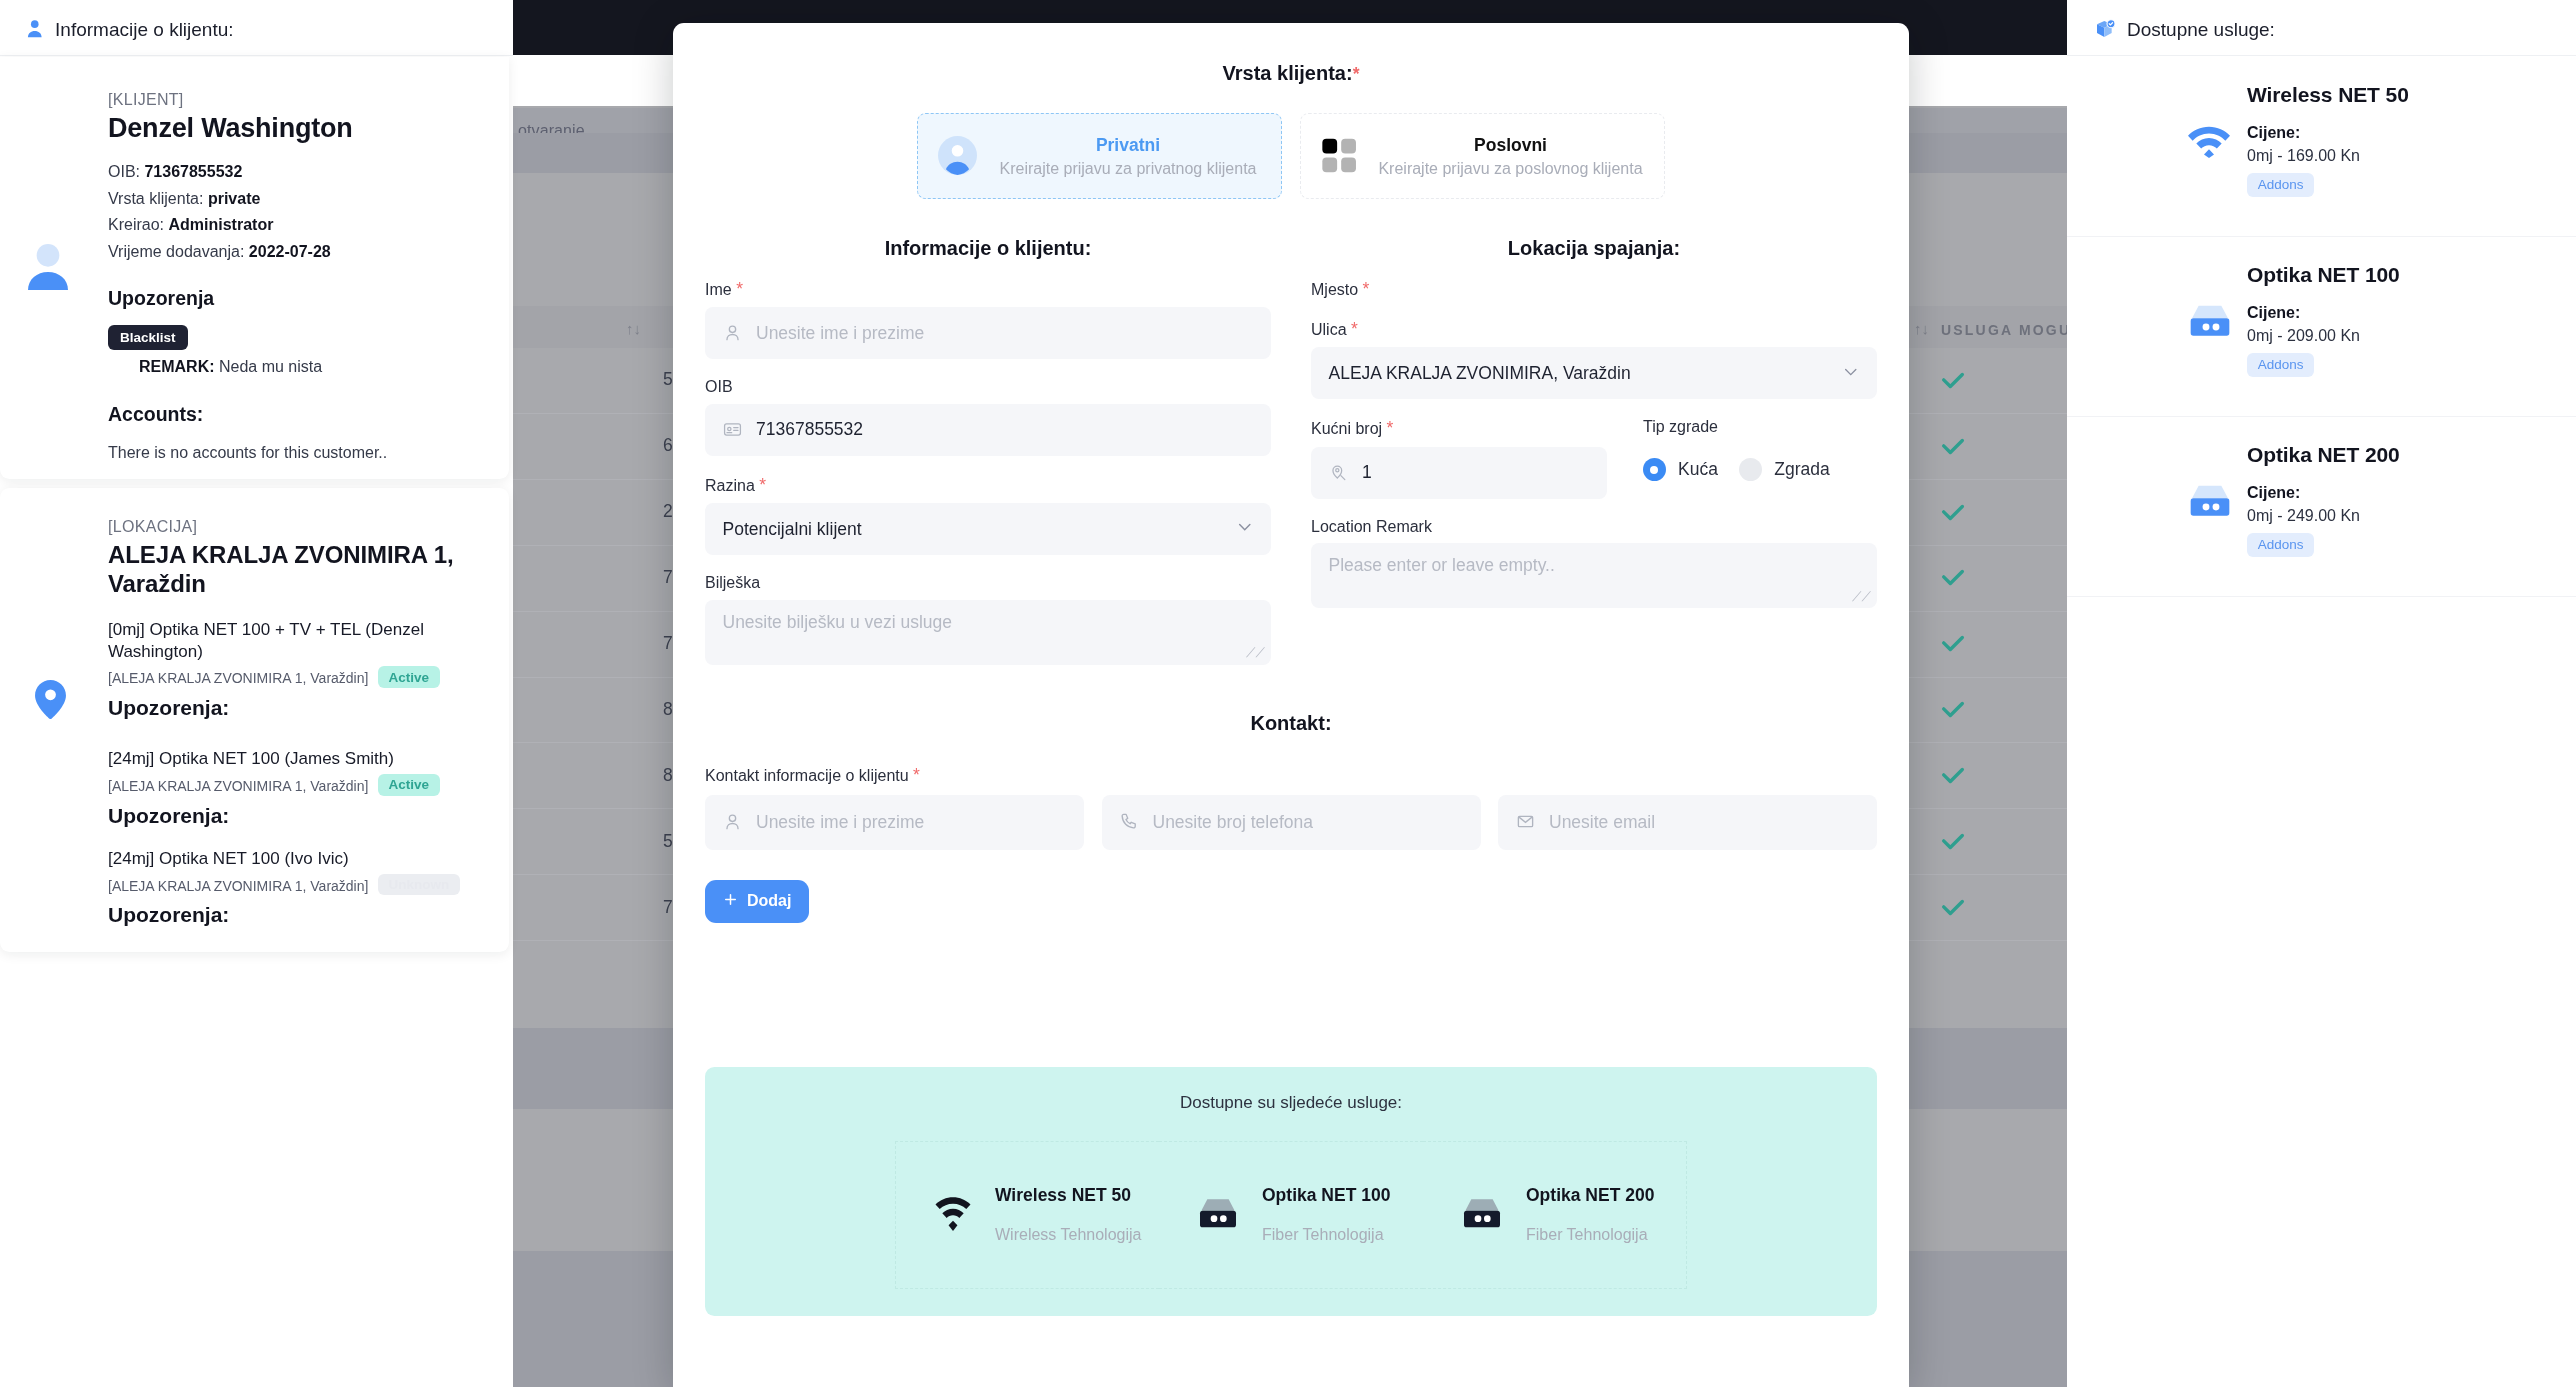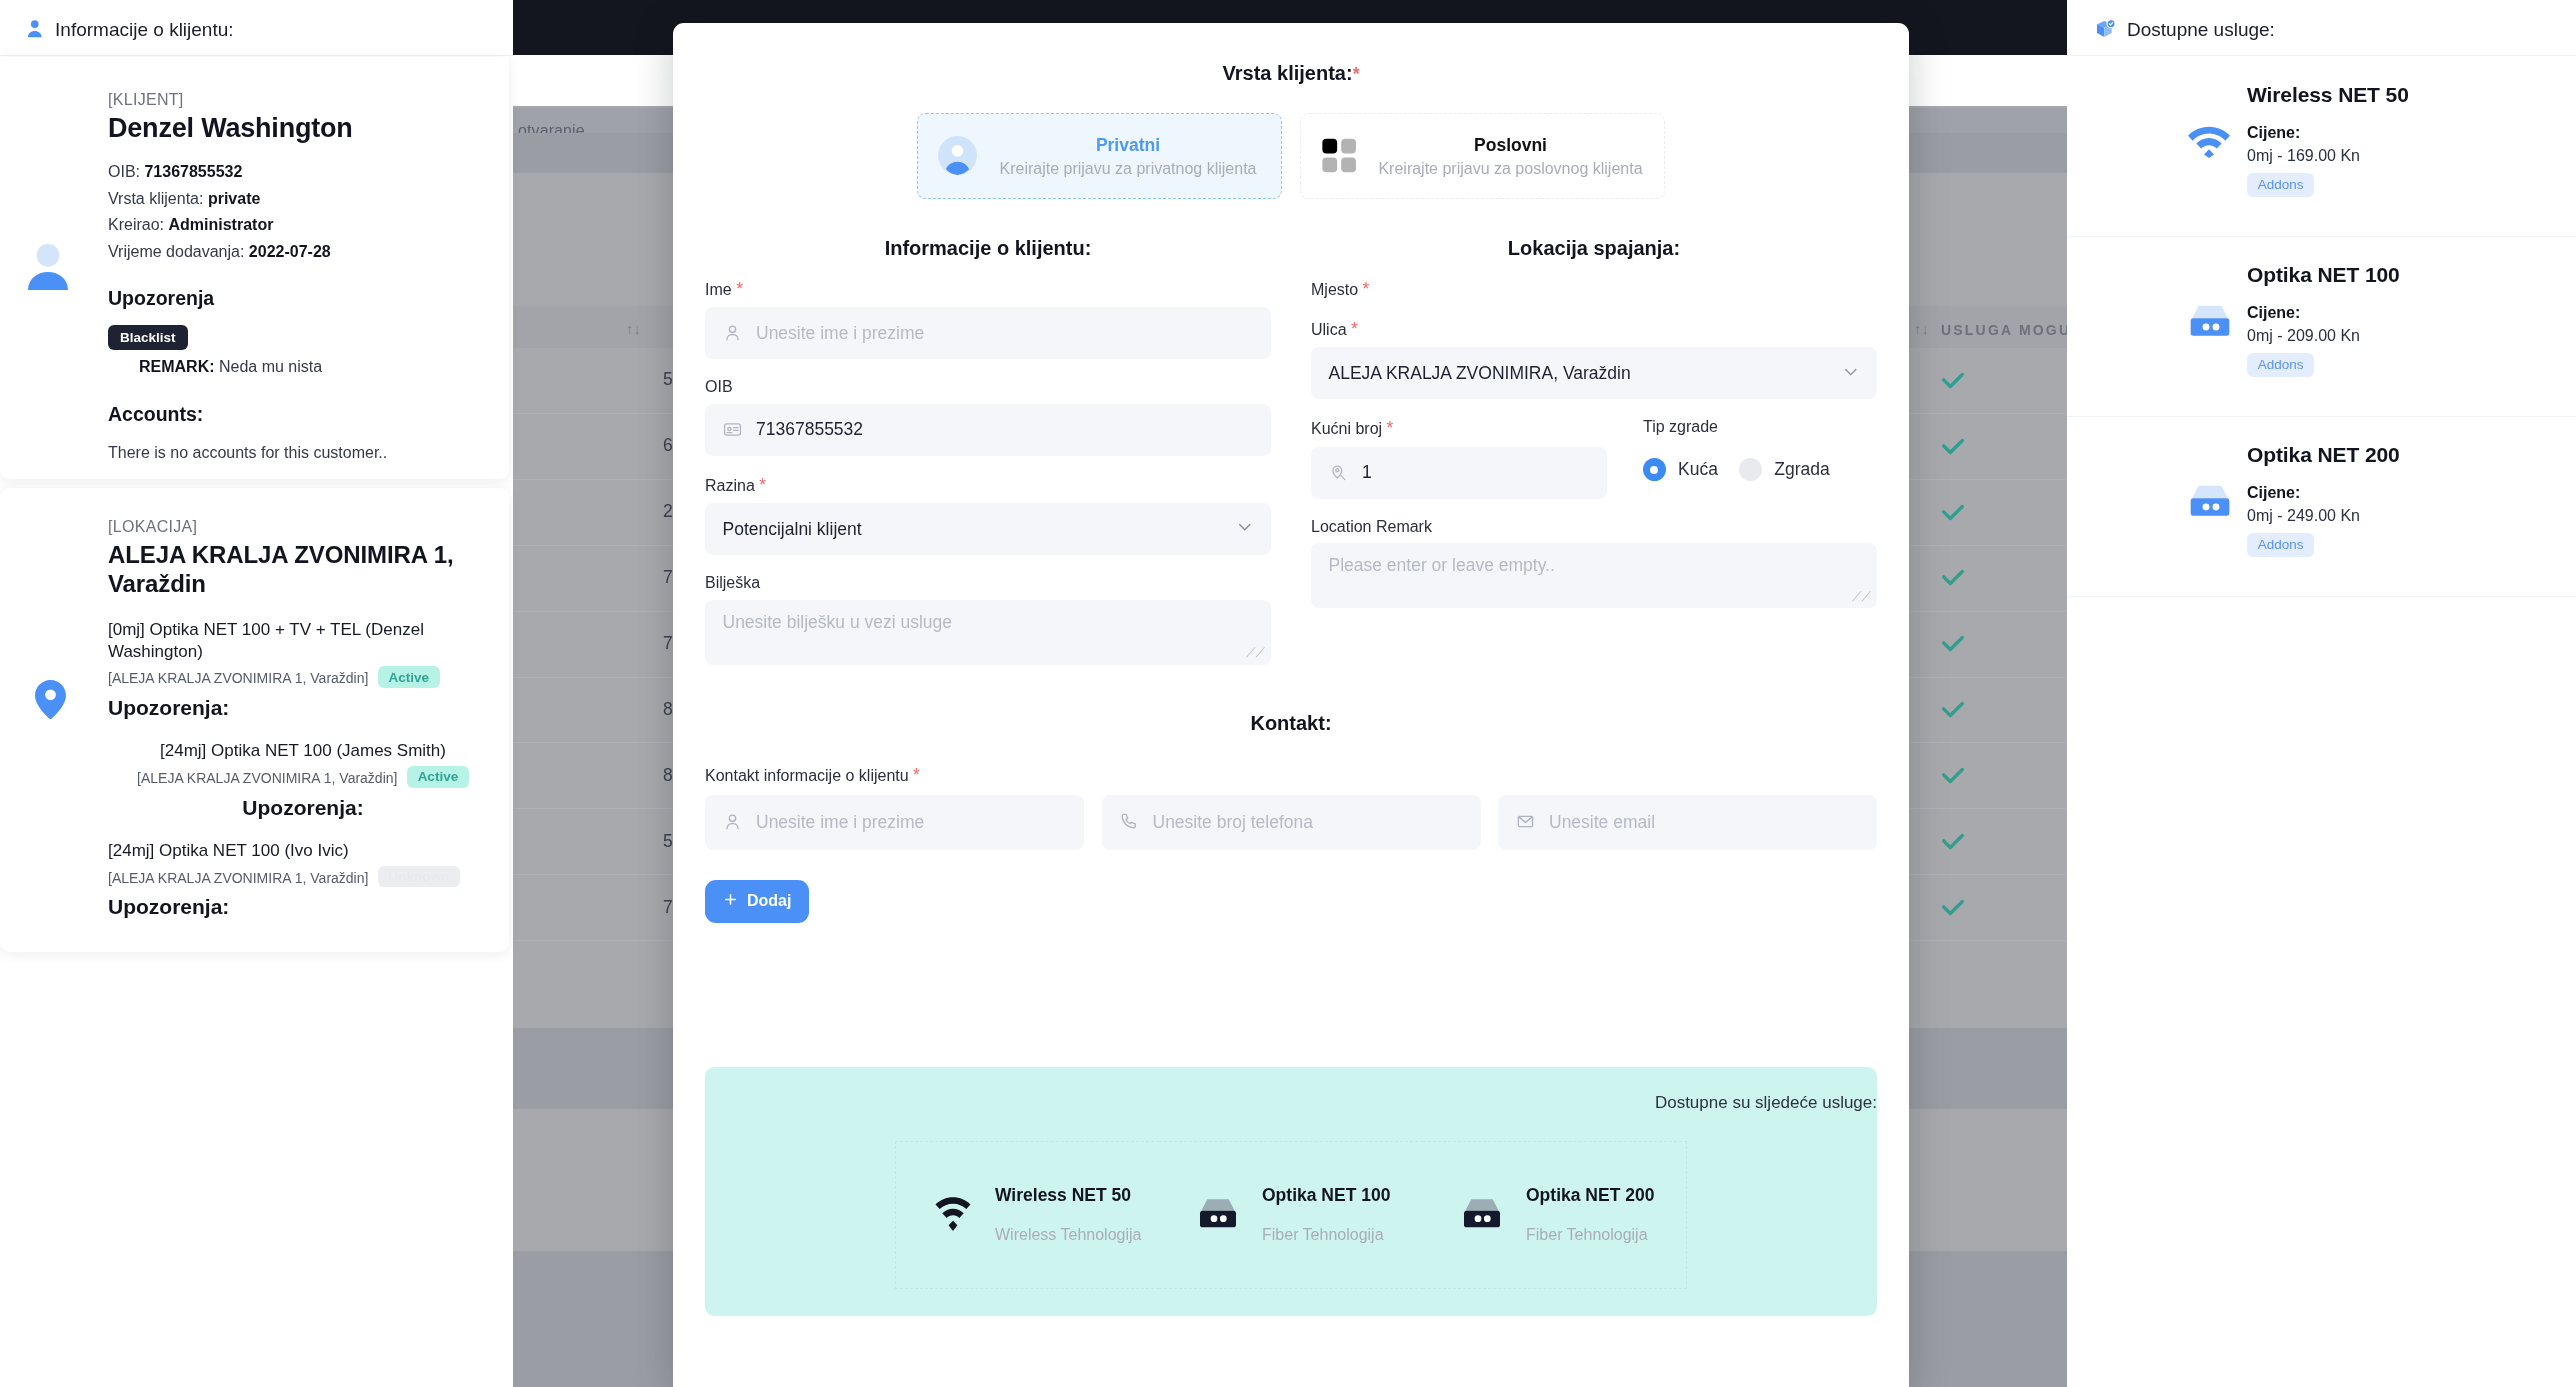--- a/index.html
+++ b/index.html
@@ -137,21 +137,21 @@
   .k-row { display:flex; gap:17.5px; padding:0 32px; margin-top:9.4px; }
   .k-in { flex:1; height:55px; background:#f5f6f9; border-radius:8px; display:flex;
           align-items:center; padding:0 17.5px; gap:13.5px; font-size:17.5px; color:#b6bac4; }
   .k-label { padding:0 32px; font-size:16px; color:#2b2f3d; }
 
   .btn-add { margin:30px 0 0 32px; background:#4a90f7; color:#fff; border:none; border-radius:11px;
              height:43px; padding:0 17.5px; font-size:16px; font-weight:700; display:inline-flex;
              align-items:center; gap:9.4px; cursor:pointer; font-family:"Liberation Sans", sans-serif;}
 
   .svc-banner { margin:144px 32px 0 32px; background:#cef4ef; border-radius:9.4px; padding:25.6px 0 27px 0; }
-  .svc-banner-title { text-align:right; font-size:17px; color:#2d3240; }
+  .svc-banner-title { text-align:center; font-size:17px; color:#2d3240; }
   .svc-cards { display:flex; justify-content:center; margin-top:28px; }
   .svc-card { width:264px; height:148px; border-right:1.3px dashed #bfe9e3; border-top:1.3px dashed #bfe9e3;
               border-bottom:1.3px dashed #bfe9e3; display:flex; align-items:center;
               padding-left:38px; gap:23px; }
   .svc-card.first { border-left:1.3px dashed #bfe9e3; border-right:none;}
   .svc-card.mid { border-right:none; }
   .svc-card-texts {}
   .svc-card-name { font-size:17.5px; font-weight:700; color:#12141f; }
   .svc-card-tech { font-size:16px; color:#a9adb8; margin-top:20px; }
 </style>
@@ -273,21 +273,21 @@
       </div>
       <div class="lp-body" style="top:30px;">
         <div class="tag-label">[LOKACIJA]</div>
         <div class="loc-title" style="margin-top:5.4px;">ALEJA KRALJA ZVONIMIRA 1, Varaždin</div>
         <div id="loc-services">
             <div style="margin-top: 20px;">
               <div class="svc-title">[0mj] Optika NET 100 + TV + TEL (Denzel Washington)</div>
               <div style="margin-top: 4px;"><span class="svc-addr">[ALEJA KRALJA ZVONIMIRA 1, Varaždin]</span><span class="badge-active" style="margin-left: 9.4px;">Active</span></div>
               <div class="upoz" style="margin-top: 8px;">Upozorenja:</div>
             </div>
-            <div style="margin-top: 20px; text-align: center;">
+            <div style="margin-top: 28px;">
               <div class="svc-title">[24mj] Optika NET 100 (James Smith)</div>
               <div style="margin-top: 4px;"><span class="svc-addr">[ALEJA KRALJA ZVONIMIRA 1, Varaždin]</span><span class="badge-active" style="margin-left: 9.4px;">Active</span></div>
               <div class="upoz" style="margin-top: 8px;">Upozorenja:</div>
             </div>
             <div style="margin-top: 20px;">
               <div class="svc-title">[24mj] Optika NET 100 (Ivo Ivic)</div>
               <div style="margin-top: 4px;"><span class="svc-addr">[ALEJA KRALJA ZVONIMIRA 1, Varaždin]</span><span class="badge-unknown" style="margin-left: 9.4px;">Unknown</span></div>
               <div class="upoz" style="margin-top: 8px;">Upozorenja:</div>
             </div>
           </div>

